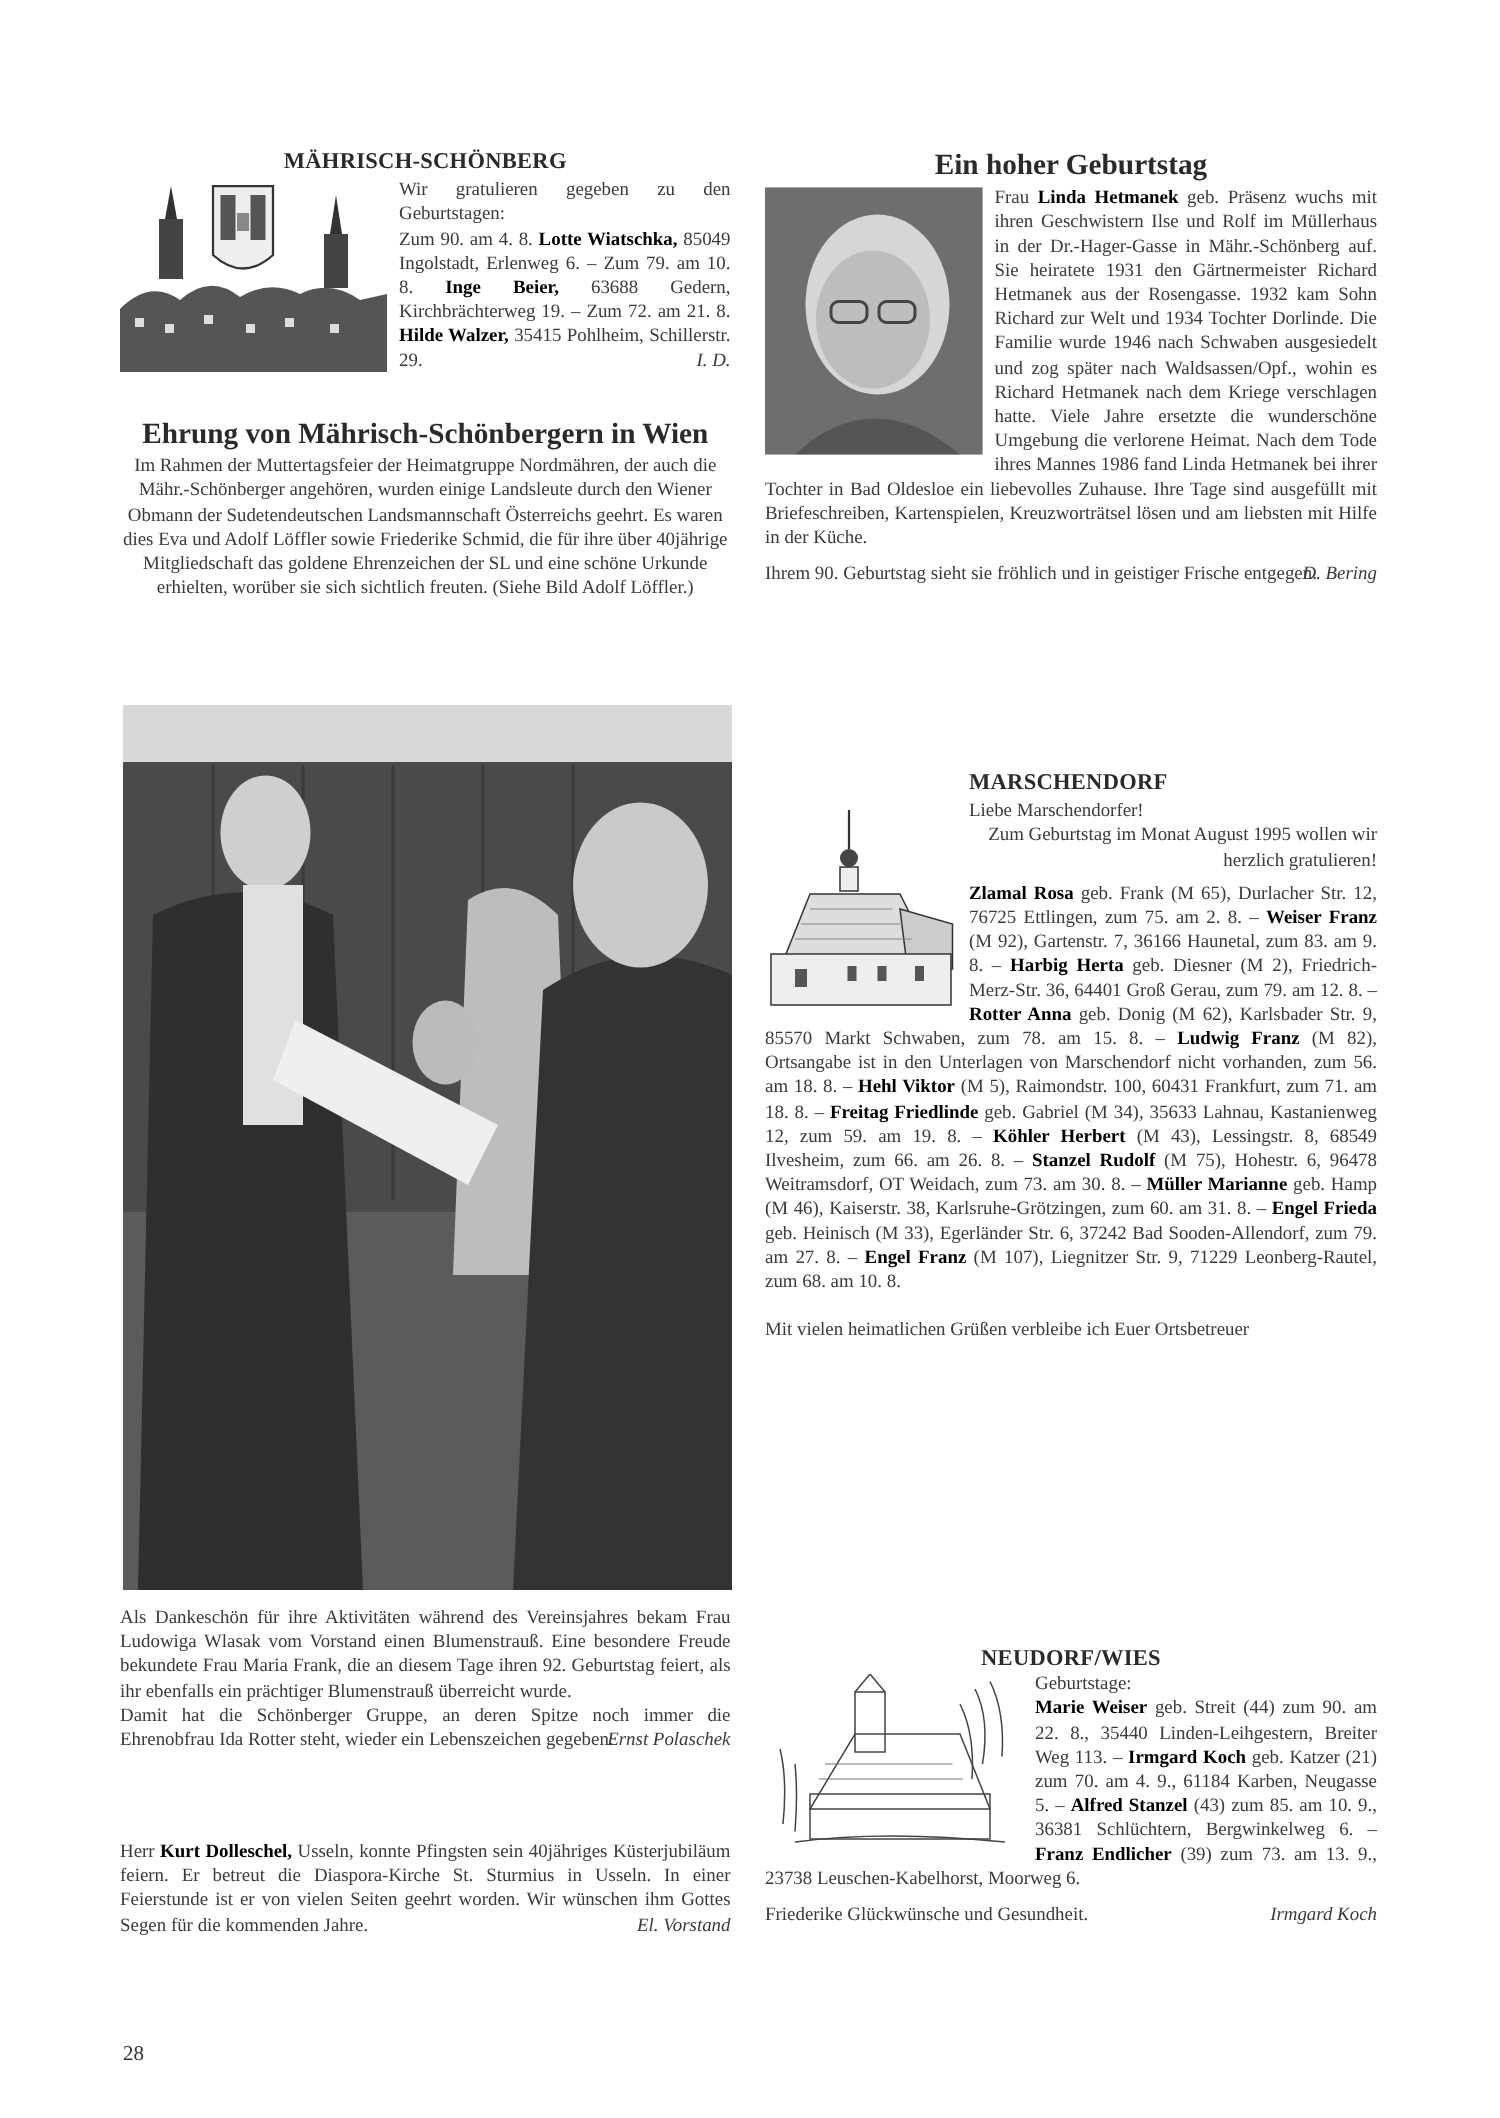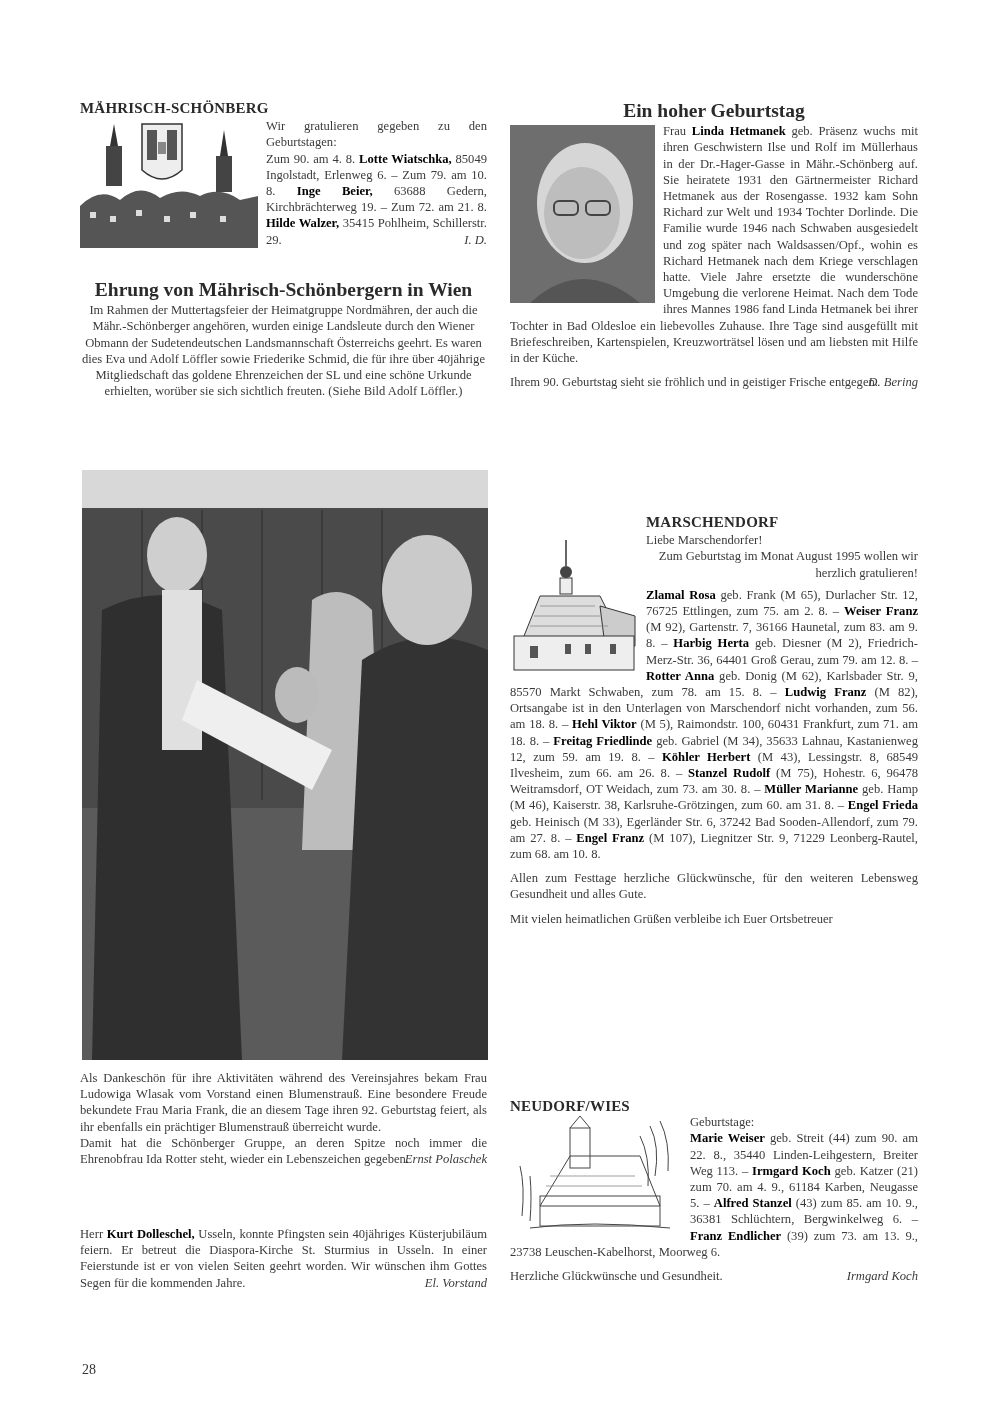--- a/index.html
+++ b/index.html
@@ -1,21 +1,21 @@
 <!DOCTYPE html>
 <html><head>
 <meta charset="utf-8">
 <style>
   html, body { margin: 0; padding: 0; background: #ffffff; }
   body { width: 1000px; height: 1412px; position: relative; overflow: hidden;
          font-family: "Liberation Serif", "DejaVu Serif", serif; color: #3a3a3a; }
   .col { position: absolute; font-size: 12.6px; line-height: 16.2px; text-align: justify; hyphens: manual; }
   .left { left: 80px; width: 407px; }
   .right { left: 510px; width: 408px; }
-  h1.sec { font-size: 15px; font-weight: bold; text-align: left; margin: 0 0 2px 0; color: #2a2a2a; letter-spacing: 0.2px; }
+  h1.sec { font-size: 15px; font-weight: bold; text-align: center; margin: 0 0 2px 0; color: #2a2a2a; letter-spacing: 0.2px; }
   h2.head { font-size: 19.5px; font-weight: bold; text-align: center; margin: 0 0 4px 0; color: #2a2a2a; }
   p { margin: 0; }
   b { color: #000000; }
   .sig { font-style: italic; float: right; }
   .center { text-align: center; }
   .fl { float: left; margin: 2px 8px 2px 0; }
   .clear { clear: both; }
   .gap { height: 8px; }
   .photo { position: absolute; left: 82px; top: 470px; width: 406px; height: 590px; background: #6a6a6a; overflow: hidden; }
   .portrait { width: 145px; height: 178px; background: #7a7a7a; }
@@ -151,21 +151,20 @@
         </g>
     </svg>
   </div>
   <p>Liebe Marschendorfer!</p>
   <p style="text-align:right;">Zum Geburtstag im Monat August 1995 wollen wir herzlich gratulieren!</p>
   <div style="height:6px;"></div>
   <p>
     <b>Zlamal Rosa</b><span> geb. Frank (M 65), Durlacher Str. 12, 76725 Ettlingen, zum 75. am 2. 8. – </span><b>Weiser Franz</b><span> (M 92), Gartenstr. 7, 36166 Haunetal, zum 83. am 9. 8. – </span><b>Harbig Herta</b><span> geb. Diesner (M 2), Friedrich-Merz-Str. 36, 64401 Groß Gerau, zum 79. am 12. 8. – </span><b>Rotter Anna</b><span> geb. Donig (M 62), Karlsbader Str. 9, 85570 Markt Schwaben, zum 78. am 15. 8. – </span><b>Ludwig Franz</b><span> (M 82), Ortsangabe ist in den Unterlagen von Marschendorf nicht vorhanden, zum 56. am 18. 8. – </span><b>Hehl Viktor</b><span> (M 5), Raimondstr. 100, 60431 Frankfurt, zum 71. am 18. 8. – </span><b>Freitag Friedlinde</b><span> geb. Gabriel (M 34), 35633 Lahnau, Kastanienweg 12, zum 59. am 19. 8. – </span><b>Köhler Herbert</b><span> (M 43), Lessingstr. 8, 68549 Ilvesheim, zum 66. am 26. 8. – </span><b>Stanzel Rudolf</b><span> (M 75), Hohestr. 6, 96478 Weitramsdorf, OT Weidach, zum 73. am 30. 8. – </span><b>Müller Marianne</b><span> geb. Hamp (M 46), Kaiserstr. 38, Karlsruhe-Grötzingen, zum 60. am 31. 8. – </span><b>Engel Frieda</b><span> geb. Heinisch (M 33), Egerländer Str. 6, 37242 Bad Sooden-Allendorf, zum 79. am 27. 8. – </span><b>Engel Franz</b><span> (M 107), Liegnitzer Str. 9, 71229 Leonberg-Rautel, zum 68. am 10. 8.</span>
   </p>
   <div class="gap"></div>
-  <p>Allen zum Festtage herzliche Glückwünsche, für den weiteren Lebensweg Gesundheit und alles Gute.</p>
   <div class="gap"></div>
   <p>Mit vielen heimatlichen Grüßen verbleibe ich Euer Ortsbetreuer</p>
 </div>
 
 <div class="col right" style="top:1098px;">
   <h1 class="sec" style="margin-bottom:0;">NEUDORF/WIES</h1>
   <div class="fl" style="width:172px;height:118px;">
     <svg width="172" height="118" viewBox="0 0 172 118">
       <g fill="none" stroke="#444" stroke-width="1">
         <rect x="60" y="12" width="20" height="40"></rect>
@@ -182,17 +181,17 @@
         </g>
     </svg>
   </div>
   <p>Geburtstage:</p>
   <p>
     <b>Marie Weiser</b><span> geb. Streit (44) zum 90. am 22. 8., 35440 Linden-Leihgestern, Breiter Weg 113. – </span><b>Irmgard Koch</b><span> geb. Katzer (21) zum 70. am 4. 9., 61184 Karben, Neugasse 5. – </span><b>Alfred Stanzel</b><span> (43) zum 85. am 10. 9., 36381 Schlüchtern, Bergwinkelweg 6. – </span><b>Franz Endlicher</b><span> (39) zum 73. am 13. 9., 23738 Leuschen-Kabelhorst, Moorweg 6.</span>
   </p>
   <div class="clear"></div>
   <div class="gap"></div>
   <p>
-    <span>Herzliche Glückwünsche und Gesundheit.</span>
+    <span>Friederike Glückwünsche und Gesundheit.</span>
     <span class="sig">Irmgard Koch</span>
   </p>
   <div class="clear"></div>
 </div>
 
 </body></html>

